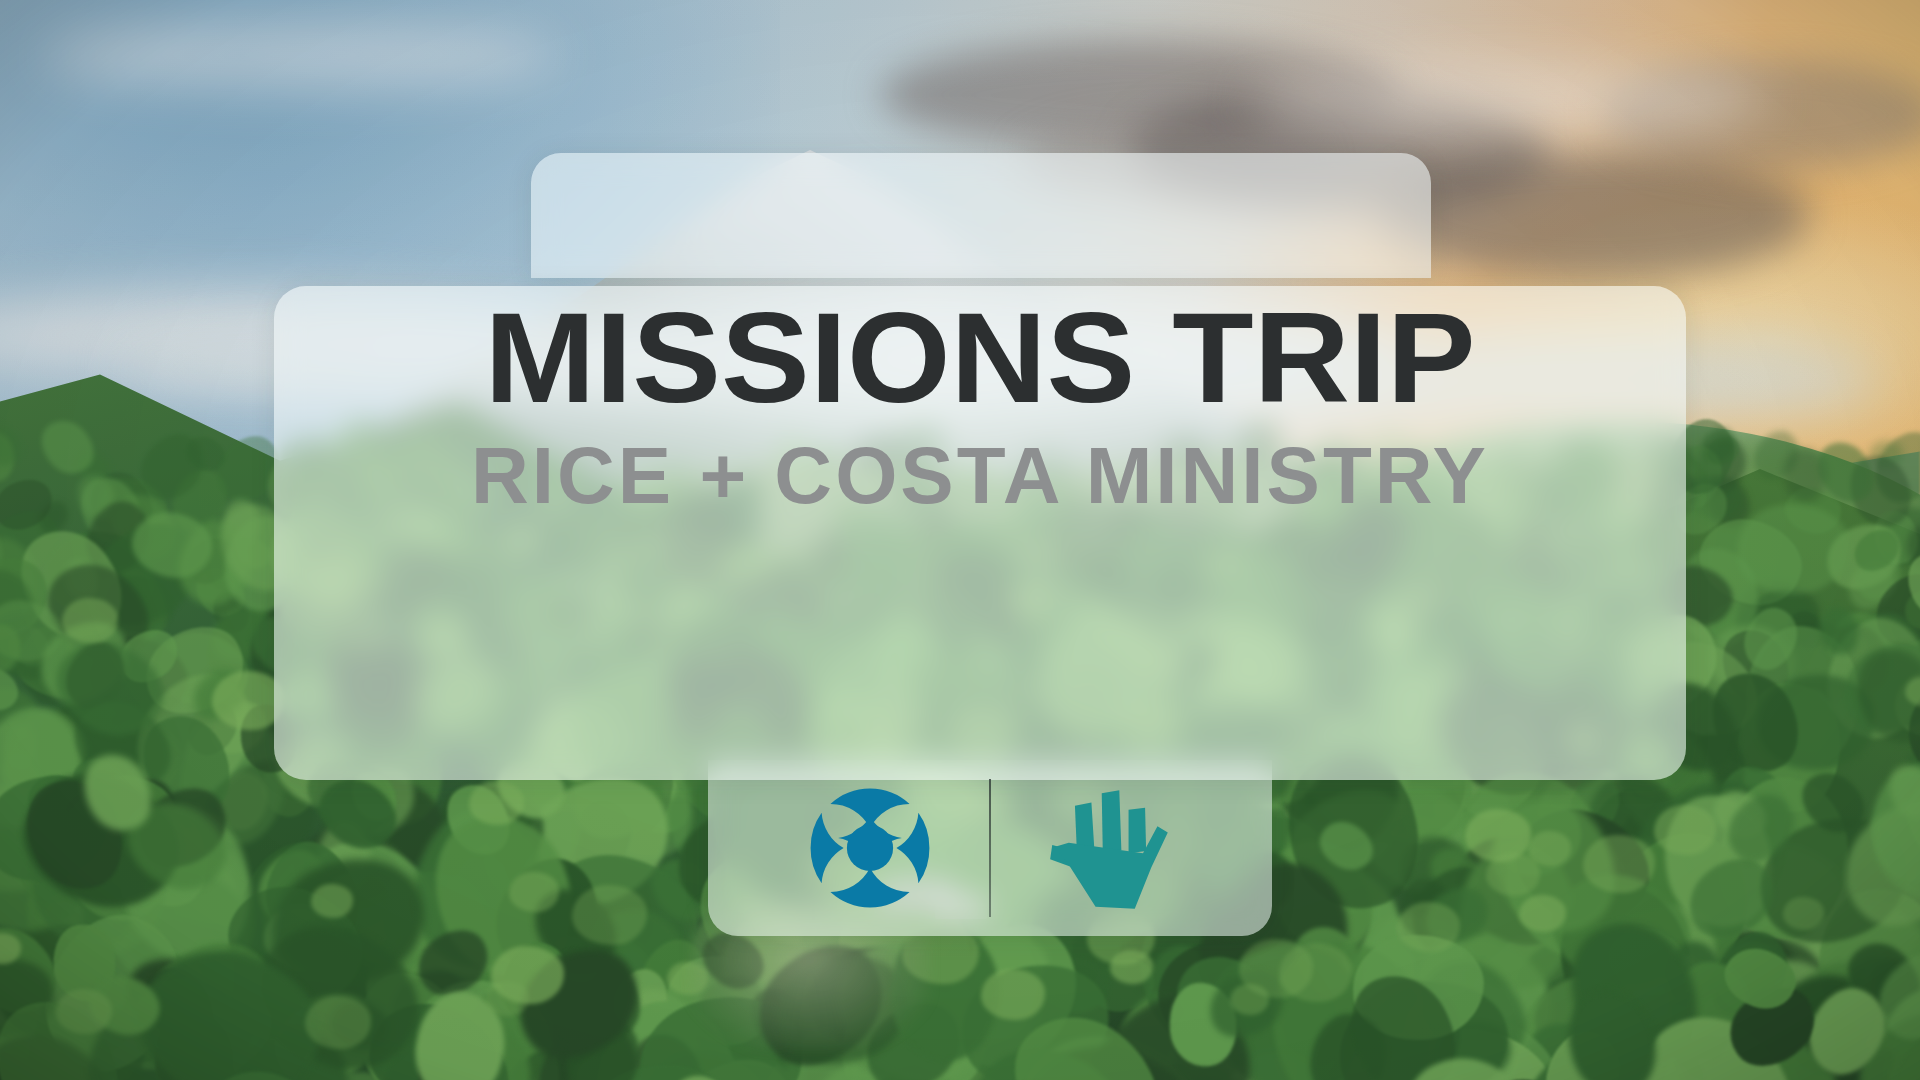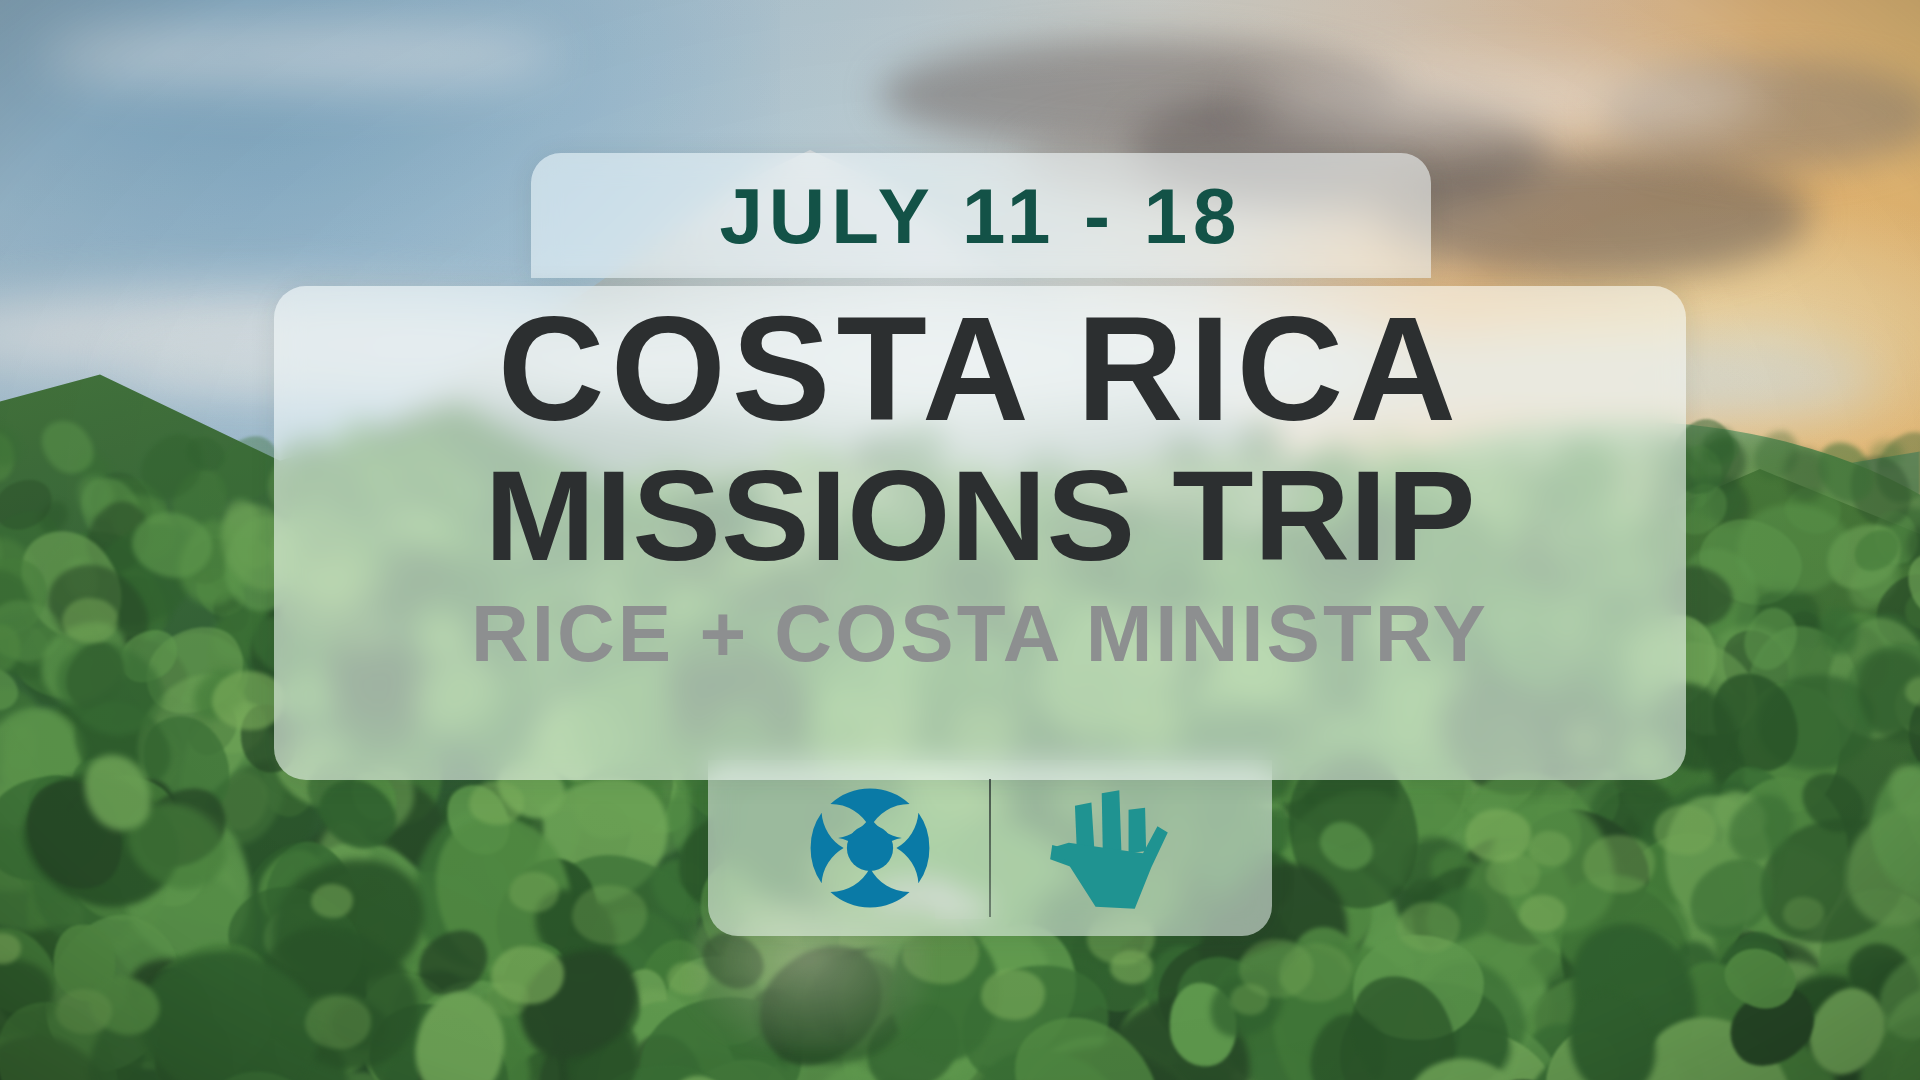--- a/index.html
+++ b/index.html
@@ -1177,24 +1177,22 @@
     <div class="roof"></div>
     <div class="roof2"></div>
 
     <div class="photo-grade"></div>
   </div>
 
   <div class="glass" id="card-date"></div>
   <div class="glass" id="card-title"></div>
   <div class="glass" id="card-logos"></div>
 
-  <div id="date-text">JULY 11 - 18</div>
 
   <div class="title-wrap">
-    <div id="line-country">COSTA RICA</div>
     <div id="line-trip">MISSIONS TRIP</div>
     <div id="line-sub">RICE + COSTA MINISTRY</div>
   </div>
 
   <div id="logo-row">
 
     <div class="logo-slot">
 
       <svg class="logo-svg" width="132" height="132" viewBox="0 0 120 120">
         <g fill="#0a7aa6">

